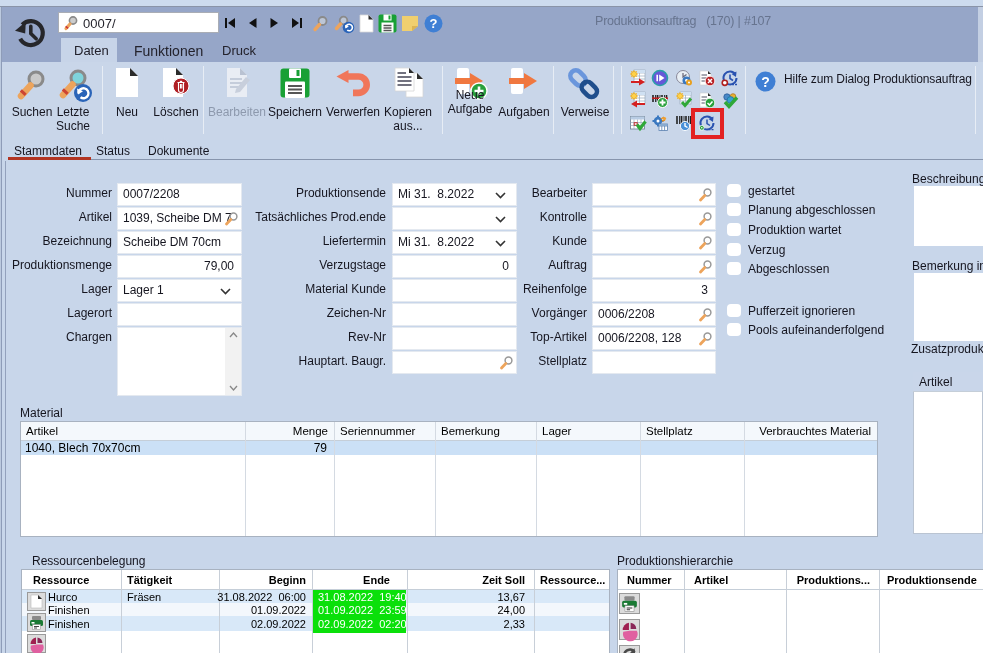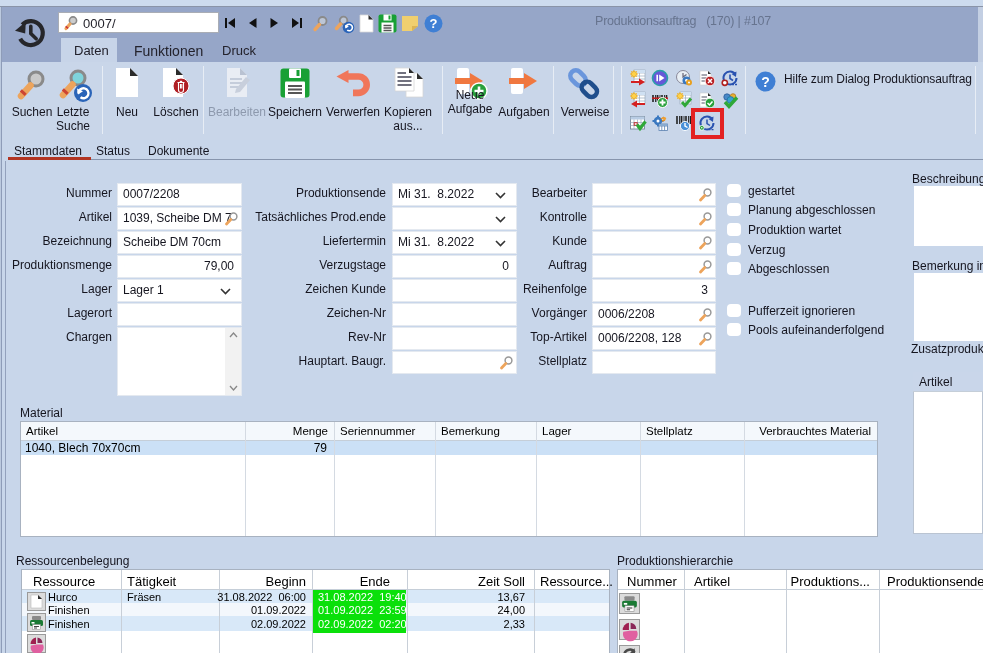--- a/index.html
+++ b/index.html
@@ -10,21 +10,21 @@
 .fld { position:absolute; background:#fff; border:1px solid #e4e9f0;text-align:right; }
 .fld .tx { position:absolute; left:5px; top:3px; font-size:12px; color:#15151f; white-space:nowrap; }
 .fld .txr { position:absolute; right:7px; top:3px; font-size:12px; color:#15151f; }
 .cb { position:absolute; width:14px; height:13px; background:#fff; border-radius:4px; }
 .cblbl { position:absolute; font-size:12px; color:#15151f; white-space:nowrap; }
 .seph { position:absolute; width:1px; background:#e7edf5; top:66px; height:68px; }
 .biglbl { position:absolute; font-size:12px; color:#15151f; text-align:center; white-space:nowrap; }
 svg { position:absolute; overflow:visible; }
 .th { font-size:11.5px; color:#000; position:absolute; white-space:nowrap; }
 .td { font-size:11px; color:#000; position:absolute; white-space:nowrap;border-radius:6px; }
-.th2 { font-size:13px; color:#000; position:absolute; white-space:nowrap; }
+.th2 { font-size:11px; color:#000; position:absolute; white-space:nowrap;font-weight:bold; }
 .tdm { font-size:12px; color:#000; position:absolute; white-space:nowrap; }
 </style>
 </head>
 <body>
 
 <div class="ab" style="left:0;top:0;width:983px;height:6px;background:#cddbee"></div>
 <div class="ab" style="left:0;top:6px;width:983px;height:1px;background:#8a94a8"></div>
 
 <div class="ab" style="left:0;top:7px;width:983px;height:55px;background:#96a6c8" id="titlebar"></div>
 <div class="ab" style="left:595px;top:14px;width:300px;font-size:12.5px;letter-spacing:-0.2px;color:#67748f;white-space:nowrap">Produktionsauftrag&nbsp;&nbsp; (170) | #107</div>
@@ -399,21 +399,21 @@
 <div class="fld" style="left:392px;top:231px;width:125px;height:23px">
     <div class="tx">Mi 31.&nbsp; 8.2022</div>
   </div>
 <svg style="left:495px;top:240px" width="11" height="7" viewBox="0 0 11 7">
     <path d="M1 1 L5.5 5.5 L10 1" fill="none" stroke="#333" stroke-width="1.6"></path>
   </svg>
 <div class="lbl" style="right:597px;top:258px">Verzugstage</div>
 <div class="fld" style="left:392px;top:255px;width:125px;height:23px">
     <div class="txr">0</div>
   </div>
-<div class="lbl" style="right:597px;top:282px">Zeichen Kunde</div>
+<div class="lbl" style="right:597px;top:282px">Material Kunde</div>
 <div class="fld" style="left:392px;top:279px;width:125px;height:23px"></div>
 <div class="lbl" style="right:597px;top:306px">Zeichen-Nr</div>
 <div class="fld" style="left:392px;top:303px;width:125px;height:23px"></div>
 <div class="lbl" style="right:597px;top:330px">Rev-Nr</div>
 <div class="fld" style="left:392px;top:327px;width:125px;height:23px"></div>
 <div class="lbl" style="right:597px;top:354px">Hauptart. Baugr.</div>
 <div class="fld" style="left:392px;top:351px;width:125px;height:23px"></div>
 <svg style="left:499px;top:355px" width="15" height="15" viewBox="0 0 15 15">
     <circle cx="9.5" cy="5.5" r="3.4" fill="none" stroke="#999" stroke-width="1.5"></circle>
     <path d="M6.8 8.5 L2.5 13" stroke="#eda45c" stroke-width="2.8" stroke-linecap="round"></path>
@@ -504,21 +504,21 @@
 <div class="th" style="right:112px;top:425px">Verbrauchtes Material</div>
 <div class="ab" style="left:21px;top:441px;width:856px;height:14px;background:#cbe0f6"></div>
 <div class="tdm" style="left:25px;top:441px">1040, Blech 70x70cm</div>
 <div class="tdm" style="right:656px;top:441px">79</div>
 <div class="ab" style="left:245px;top:441px;width:1px;height:95px;background:#d4dae2"></div>
 <div class="ab" style="left:334px;top:441px;width:1px;height:95px;background:#d4dae2"></div>
 <div class="ab" style="left:435px;top:441px;width:1px;height:95px;background:#d4dae2"></div>
 <div class="ab" style="left:536px;top:441px;width:1px;height:95px;background:#d4dae2"></div>
 <div class="ab" style="left:640px;top:441px;width:1px;height:95px;background:#d4dae2"></div>
 <div class="ab" style="left:744px;top:441px;width:1px;height:95px;background:#d4dae2"></div>
-<div class="lbl" style="left:16px;top:554px">Ressourcenbelegung</div>
+<div class="lbl" style="left:32px;top:554px">Ressourcenbelegung</div>
 <div class="ab" style="left:21px;top:569px;width:589px;height:84px;background:#fff;border:1px solid #a8b2c0;border-bottom:none"></div>
 <div class="ab" style="left:22px;top:570px;width:587px;height:20px;background:#fff;border-bottom:1px solid #c5ced8"></div>
 <div class="ab" style="left:121px;top:570px;width:1px;height:83px;background:#c8cfd8"></div>
 <div class="ab" style="left:219px;top:570px;width:1px;height:83px;background:#c8cfd8"></div>
 <div class="ab" style="left:312px;top:570px;width:1px;height:83px;background:#c8cfd8"></div>
 <div class="ab" style="left:407px;top:570px;width:1px;height:83px;background:#c8cfd8"></div>
 <div class="ab" style="left:534px;top:570px;width:1px;height:83px;background:#c8cfd8"></div>
 <div class="th2" style="left:33px;top:574px">Ressource</div>
 <div class="th2" style="left:127px;top:574px">Tätigkeit</div>
 <div class="th2" style="right:677px;top:574px">Beginn</div>

